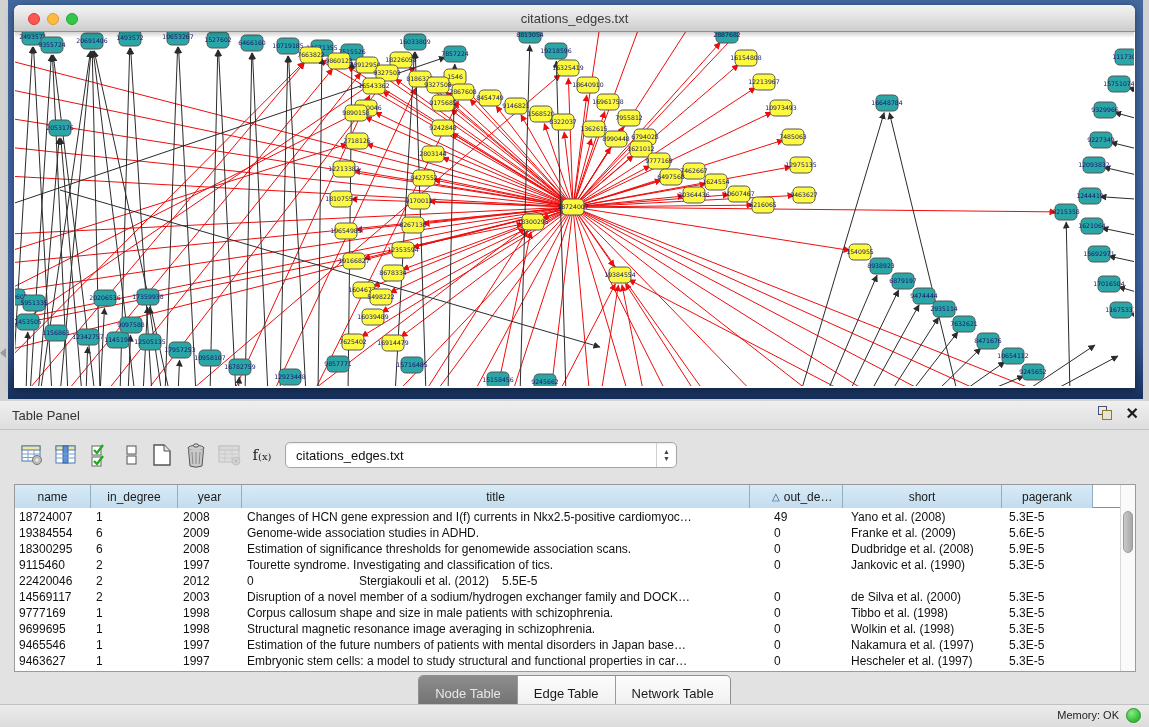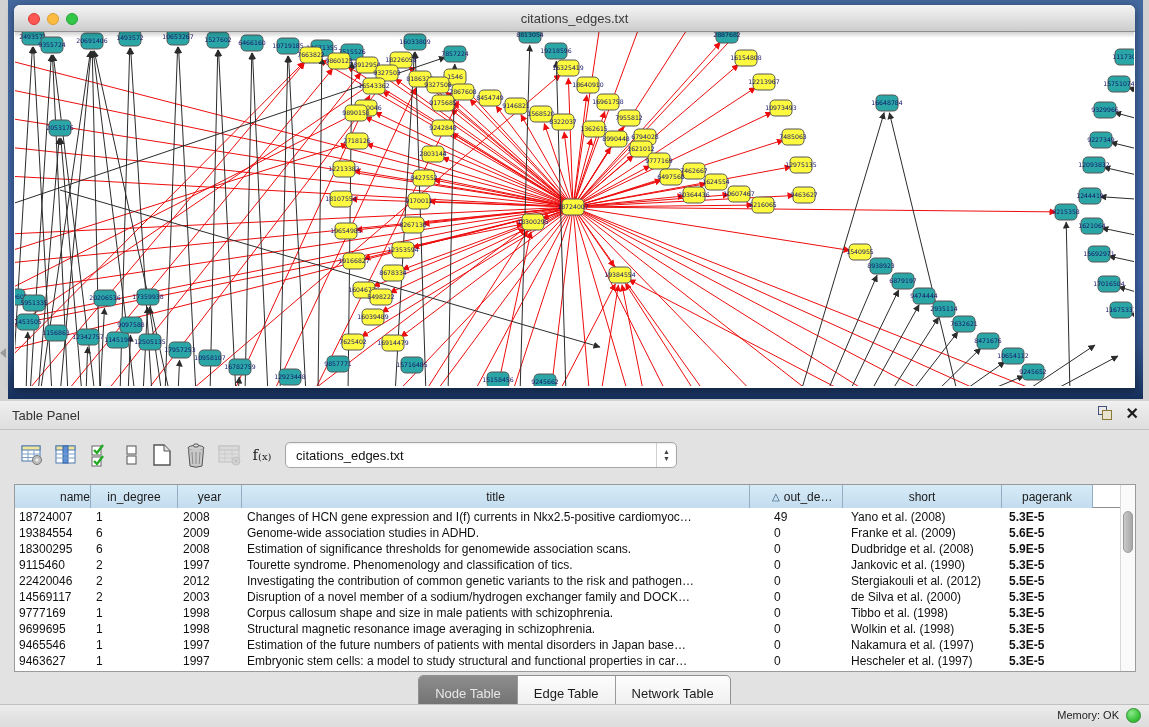--- a/index.html
+++ b/index.html
@@ -50,21 +50,21 @@
   #thead { display:flex; height:23px; border-bottom:1px solid #8d8d8d; background:#fff; }
   .th { height:23px; background:linear-gradient(180deg,#d7ebf7,#c3dcee); border-right:1px solid #93aec2;
     font-size:12px; color:#1b1b1b; display:flex; align-items:center; justify-content:center; overflow:hidden; white-space:nowrap; }
   .th.sorted { justify-content:flex-start; padding-left:22px; }
   .th .tri { font-size:10px; color:#23526e; margin-right:4px; }
   #tbody { position:absolute; left:0; top:24px; width:1106px; height:163px; overflow:hidden; }
   .tr { display:flex; height:16px; line-height:16px; font-size:12px; color:#101010; white-space:nowrap; }
   .td { overflow:hidden; }
   .td:nth-child(1){padding-left:4px;} .td:nth-child(2){padding-left:5px;} .td:nth-child(3){padding-left:5px;}
   .td:nth-child(4){padding-left:5px;} .td:nth-child(5){padding-left:24px;} .td:nth-child(6){padding-left:8px;}
-  .td:nth-child(7){padding-left:7px;font-weight:bold;}
+  .td:nth-child(7){padding-left:7px;}
   #vscroll { position:absolute; right:0; top:0; width:15px; height:186px; background:#fafafa; border-left:1px solid #d8d8d8; }
   #vthumb { position:absolute; left:2px; top:26px; width:10px; height:42px; border-radius:6px;
     background:linear-gradient(90deg,#c9c9c9,#a8a8a8); border:1px solid #9b9b9b; }
 
   #tabs { position:absolute; left:0; top:274px; width:1149px; height:24px; display:flex; justify-content:center; }
   #seg { display:flex; height:36px; border:1px solid #8f8f8f; border-radius:5px; overflow:hidden;
     background:linear-gradient(180deg,#fdfdfd,#ededed); box-shadow:0 1px 0 rgba(255,255,255,.7); }
   .seg-item { padding:0 16px; font-size:13px; color:#1a1a1a; display:flex; align-items:center; border-right:1px solid #9a9a9a; }
   .seg-item:last-child { border-right:none; }
   .seg-item.sel { background:linear-gradient(180deg,#8d8d8d,#6e6e6e); color:#e8e8e8; }
@@ -813,21 +813,21 @@
         <div class="val">citations_edges.txt</div>
         <div class="step">
             <span>▲</span>
             <span>▼</span>
           </div>
       </div>
     </div>
 
     <div id="table-wrap">
       <div id="thead">
-          <div class="th" style="width: 76px; justify-content: flex-end;">
+          <div class="th" style="width: 76px;">
             <span>name</span>
           </div>
           <div class="th" style="width: 87px;">
             <span>in_degree</span>
           </div>
           <div class="th" style="width: 64px;">
             <span>year</span>
           </div>
           <div class="th" style="width: 508px;">
             <span>title</span>
@@ -868,30 +868,29 @@
             <div class="td" style="width: 64px;">2008</div>
             <div class="td" style="width: 508px;">Estimation of significance thresholds for genomewide association scans.</div>
             <div class="td" style="width: 93px;">0</div>
             <div class="td" style="width: 159px;">Dudbridge et al. (2008)</div>
             <div class="td" style="width: 91px;">5.9E-5</div>
           </div>
           <div class="tr">
             <div class="td" style="width: 76px;">9115460</div>
             <div class="td" style="width: 87px;">2</div>
             <div class="td" style="width: 64px;">1997</div>
-            <div class="td" style="width: 508px;">Tourette syndrome. Phenomenology and classification of tics.</div>
+            <div class="td" style="width: 508px;">Tourette syndrome. Investigating and classification of tics.</div>
             <div class="td" style="width: 93px;">0</div>
             <div class="td" style="width: 159px;">Jankovic et al. (1990)</div>
             <div class="td" style="width: 91px;">5.3E-5</div>
           </div>
           <div class="tr">
             <div class="td" style="width: 76px;">22420046</div>
             <div class="td" style="width: 87px;">2</div>
             <div class="td" style="width: 64px;">2012</div>
-            <div class="td" style="width: 508px;">Investigating the contribution of common genetic variants to the risk and pathogen…</div>
             <div class="td" style="width: 93px;">0</div>
             <div class="td" style="width: 159px;">Stergiakouli et al. (2012)</div>
             <div class="td" style="width: 91px;">5.5E-5</div>
           </div>
           <div class="tr">
             <div class="td" style="width: 76px;">14569117</div>
             <div class="td" style="width: 87px;">2</div>
             <div class="td" style="width: 64px;">2003</div>
             <div class="td" style="width: 508px;">Disruption of a novel member of a sodium/hydrogen exchanger family and DOCK…</div>
             <div class="td" style="width: 93px;">0</div>

